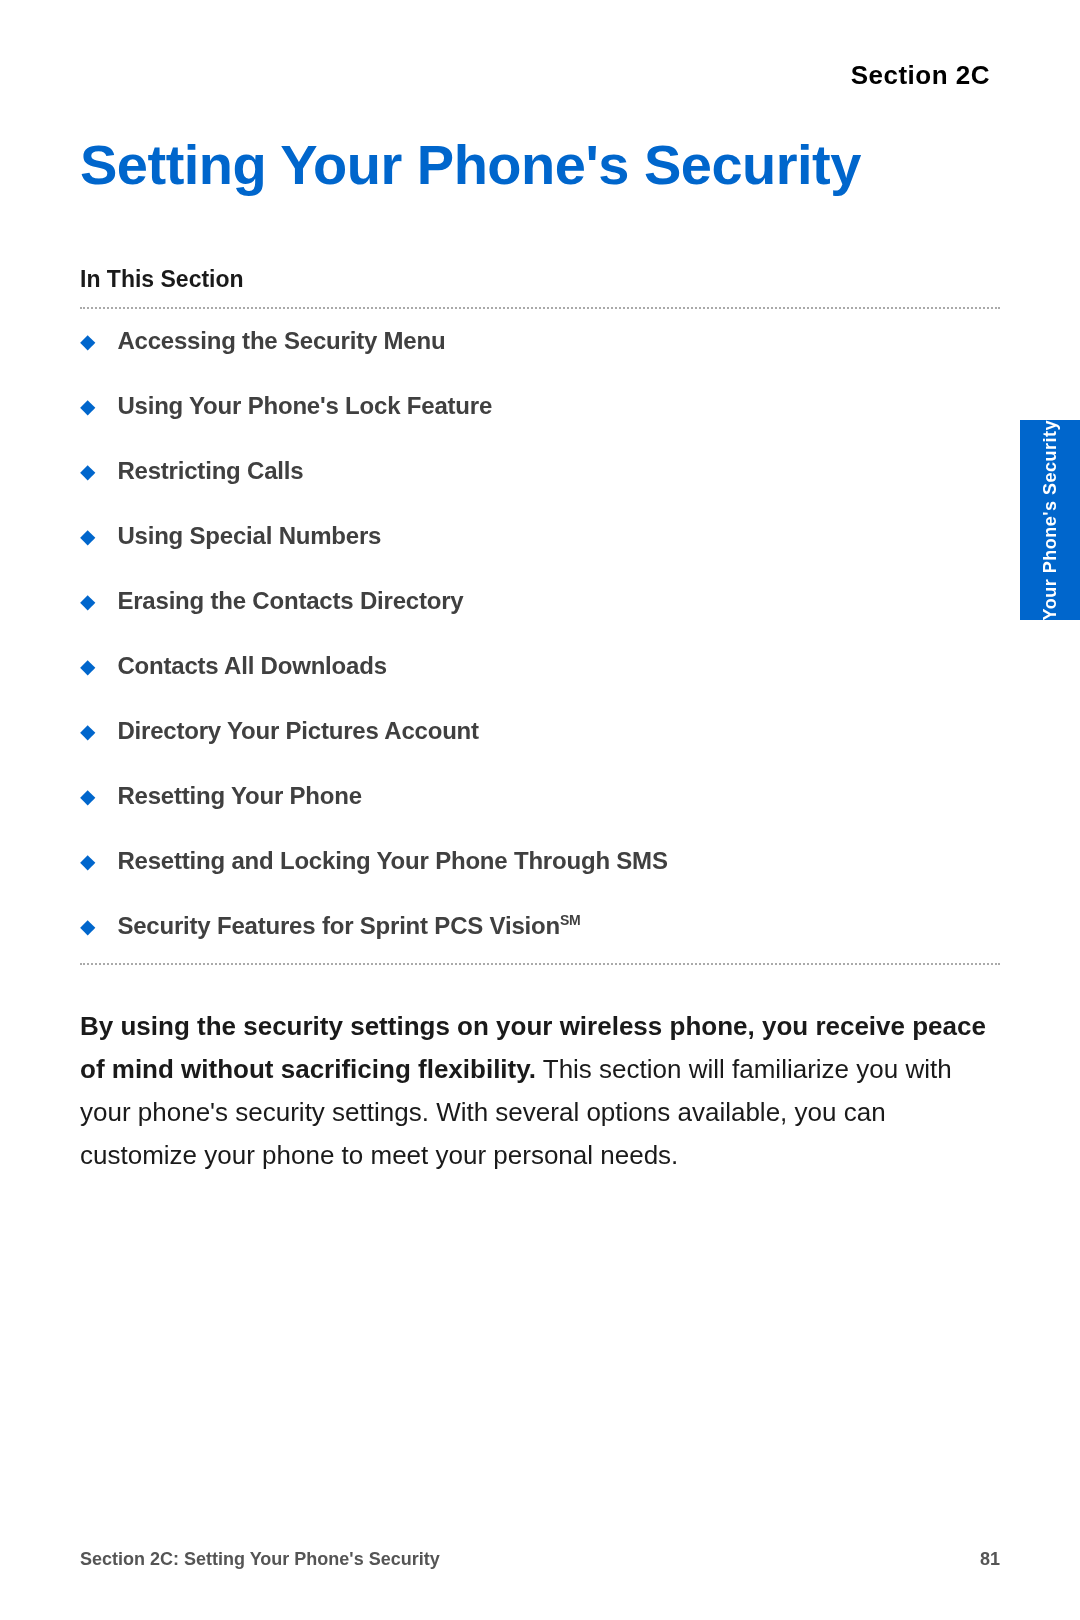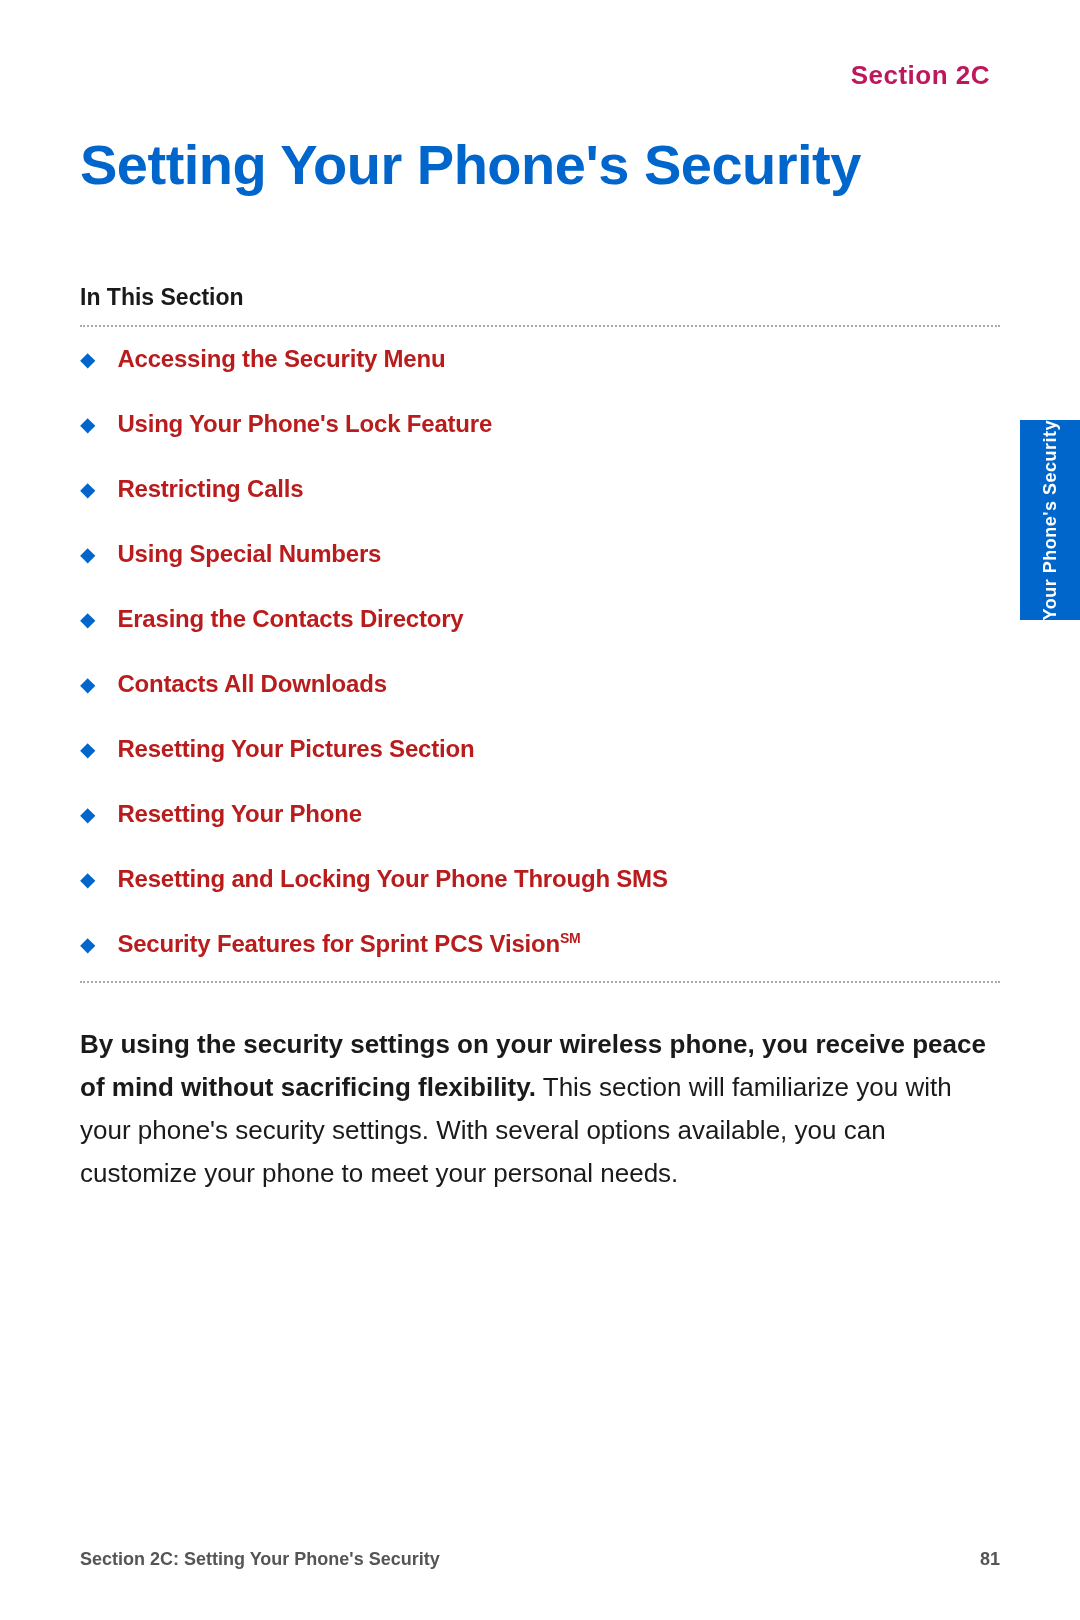--- a/index.html
+++ b/index.html
@@ -21,32 +21,32 @@
       width: 100%;
       height: 100%;
       position: relative;
       padding: 60px 80px 60px 80px;
     }
 
     .section-label {
       text-align: right;
       font-size: 26px;
       font-weight: 700;
-      color: #be185d;
+      color: #000000;
       letter-spacing: 0.5px;
       margin-bottom: 40px;
       padding-right: 10px;
     }
 
     .page-title {
       font-size: 56px;
       font-weight: 700;
       color: #0066cc;
       line-height: 1.2;
-      margin-bottom: 86px;
+      margin-bottom: 68px;
       letter-spacing: -0.5px;
     }
 
     .in-this-section-heading {
       font-size: 23px;
       font-weight: 700;
       color: #1a1a1a;
       margin-bottom: 14px;
     }
 
@@ -73,21 +73,21 @@
       color: #0066cc;
       font-size: 20px;
       margin-right: 22px;
       flex-shrink: 0;
       line-height: 1;
     }
 
     .toc-item-label {
       font-size: 24px;
       font-weight: 700;
-      color: #b91c1c;
+      color: #404040;
       letter-spacing: -0.2px;
     }
 
     .toc-item-label sup {
       font-size: 14px;
       font-weight: 700;
       text-align: center;
     }
 
     .dotted-divider-bottom {
@@ -200,21 +200,21 @@
       <li class="toc-item">
         <span class="diamond-icon">◆</span>
         <span class="toc-item-label">Erasing the Contacts Directory</span>
       </li>
       <li class="toc-item">
         <span class="diamond-icon">◆</span>
         <span class="toc-item-label">Contacts All Downloads</span>
       </li>
       <li class="toc-item">
         <span class="diamond-icon">◆</span>
-        <span class="toc-item-label">Resetting Your Pictures Section</span>
+        <span class="toc-item-label">Directory Your Pictures Account</span>
       </li>
       <li class="toc-item">
         <span class="diamond-icon">◆</span>
         <span class="toc-item-label">Resetting Your Phone</span>
       </li>
       <li class="toc-item">
         <span class="diamond-icon">◆</span>
         <span class="toc-item-label">Resetting and Locking Your Phone Through SMS</span>
       </li>
       <li class="toc-item">

